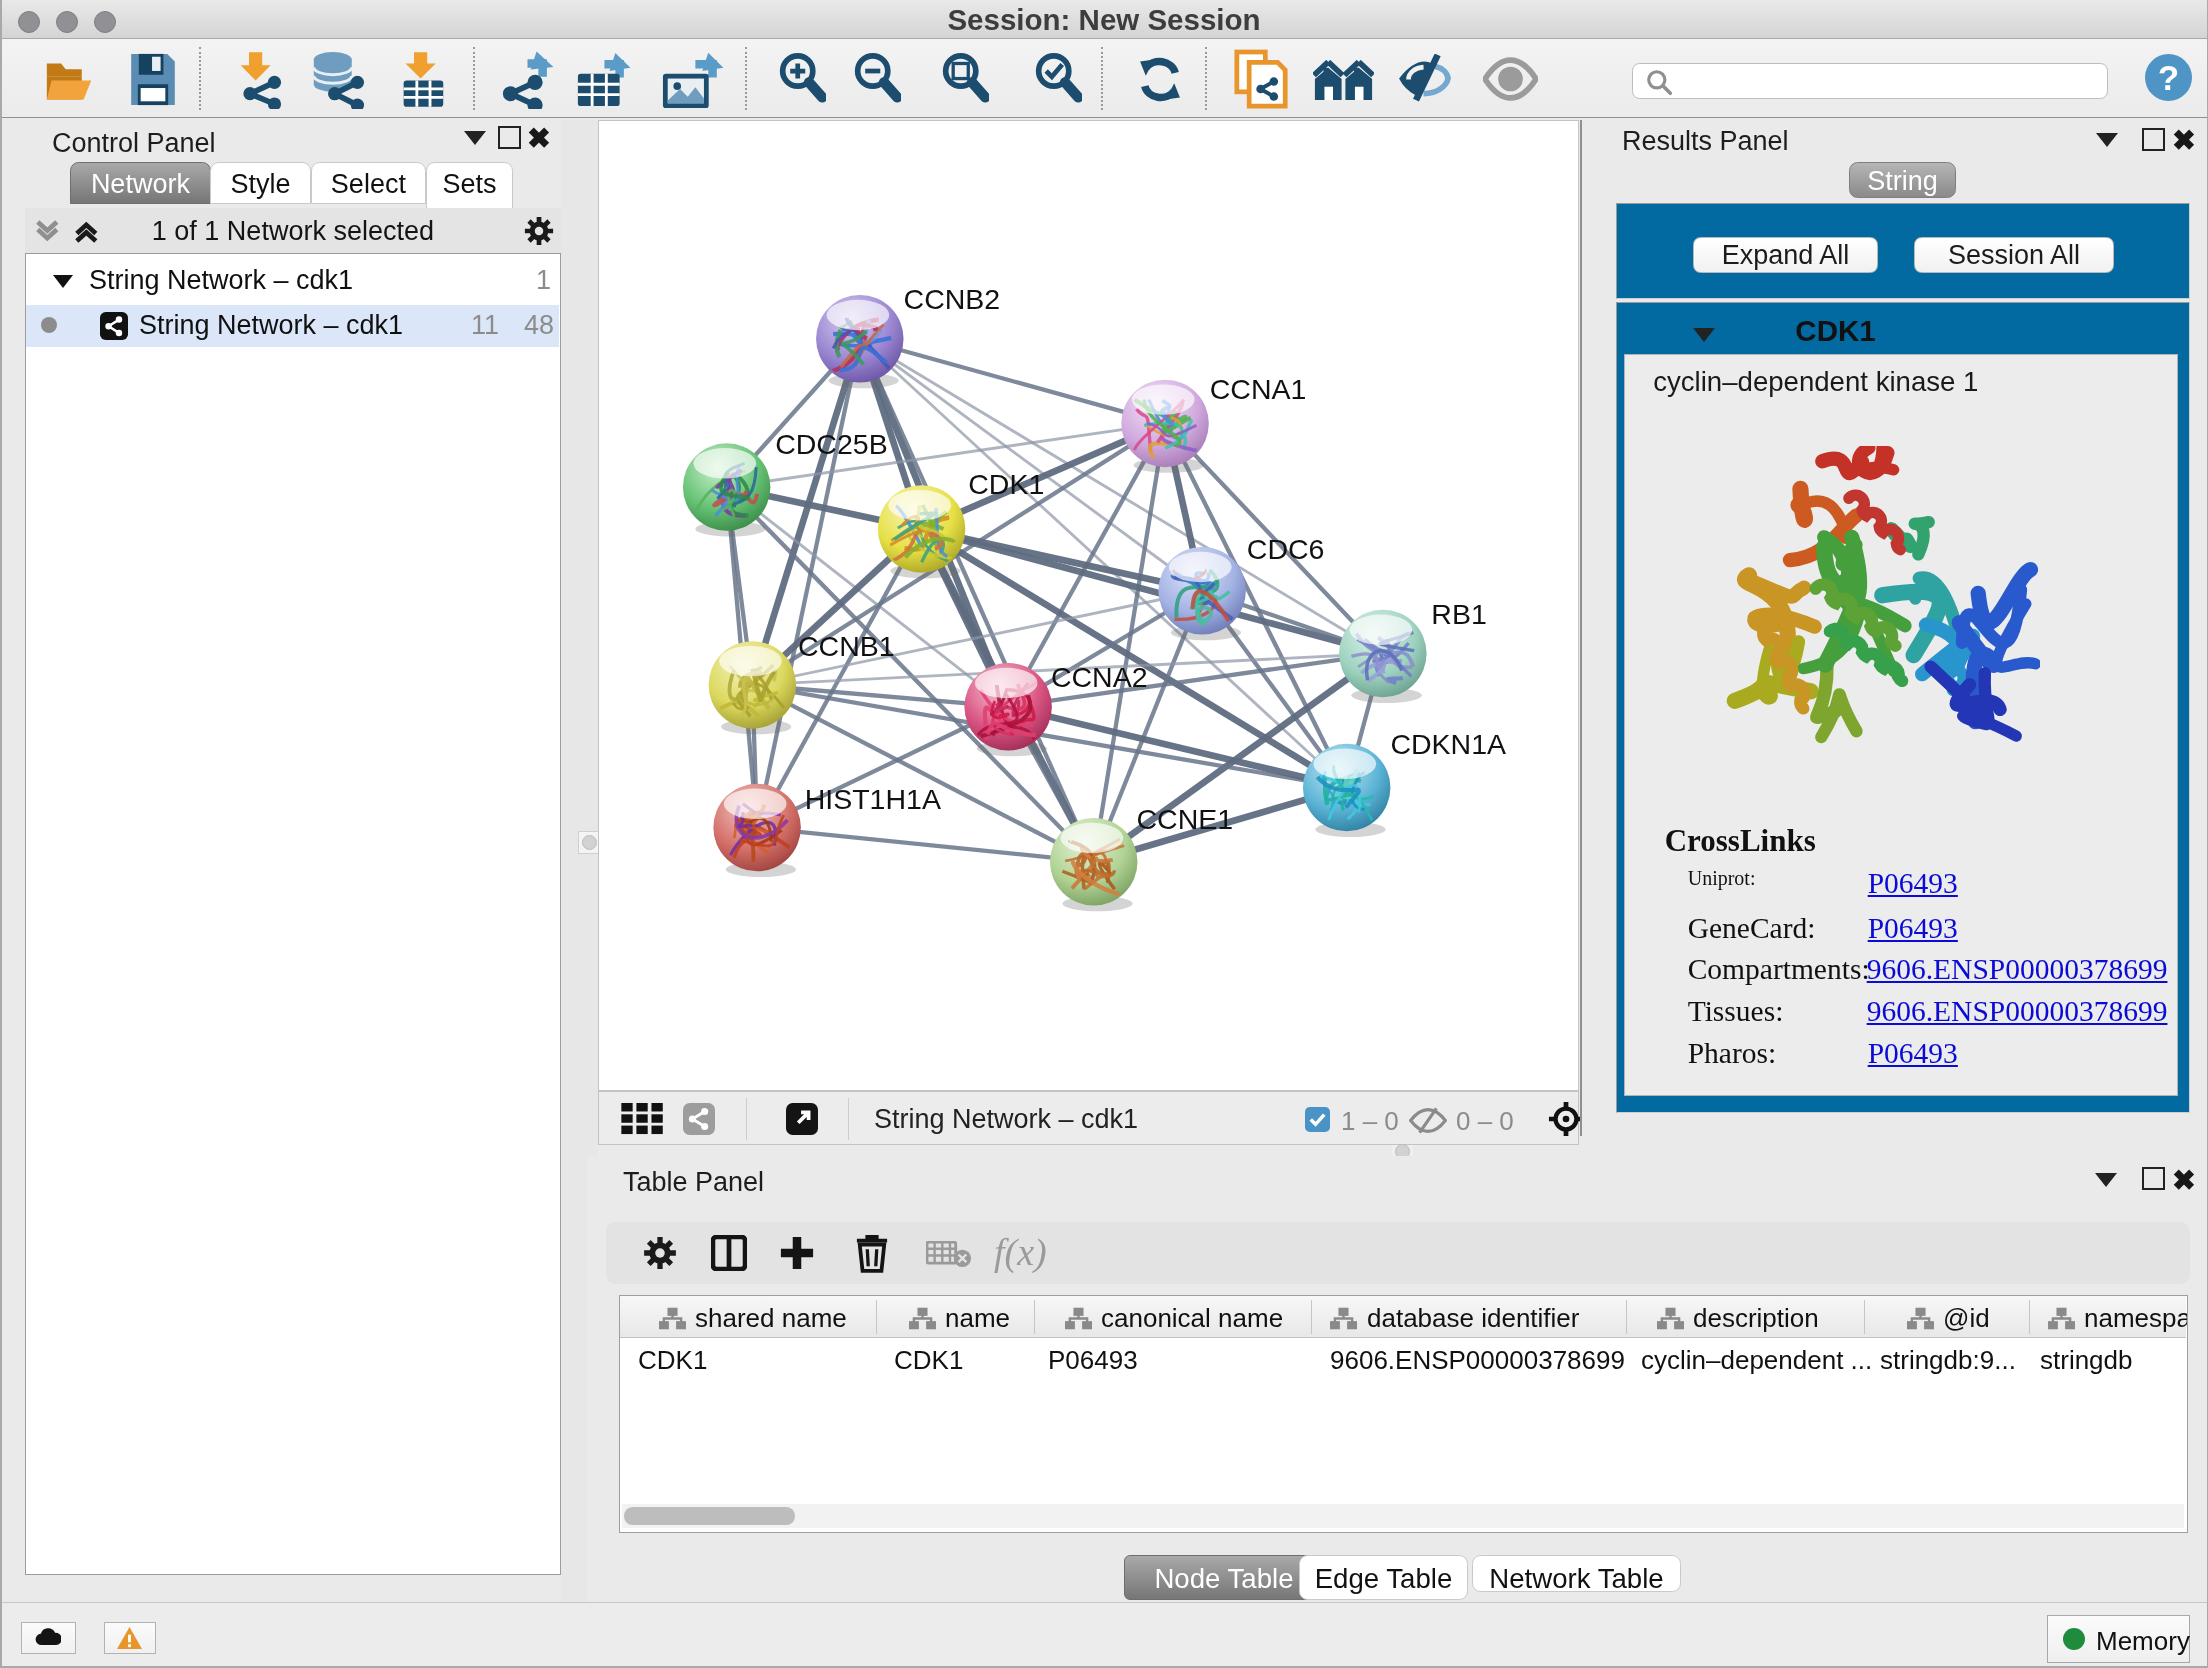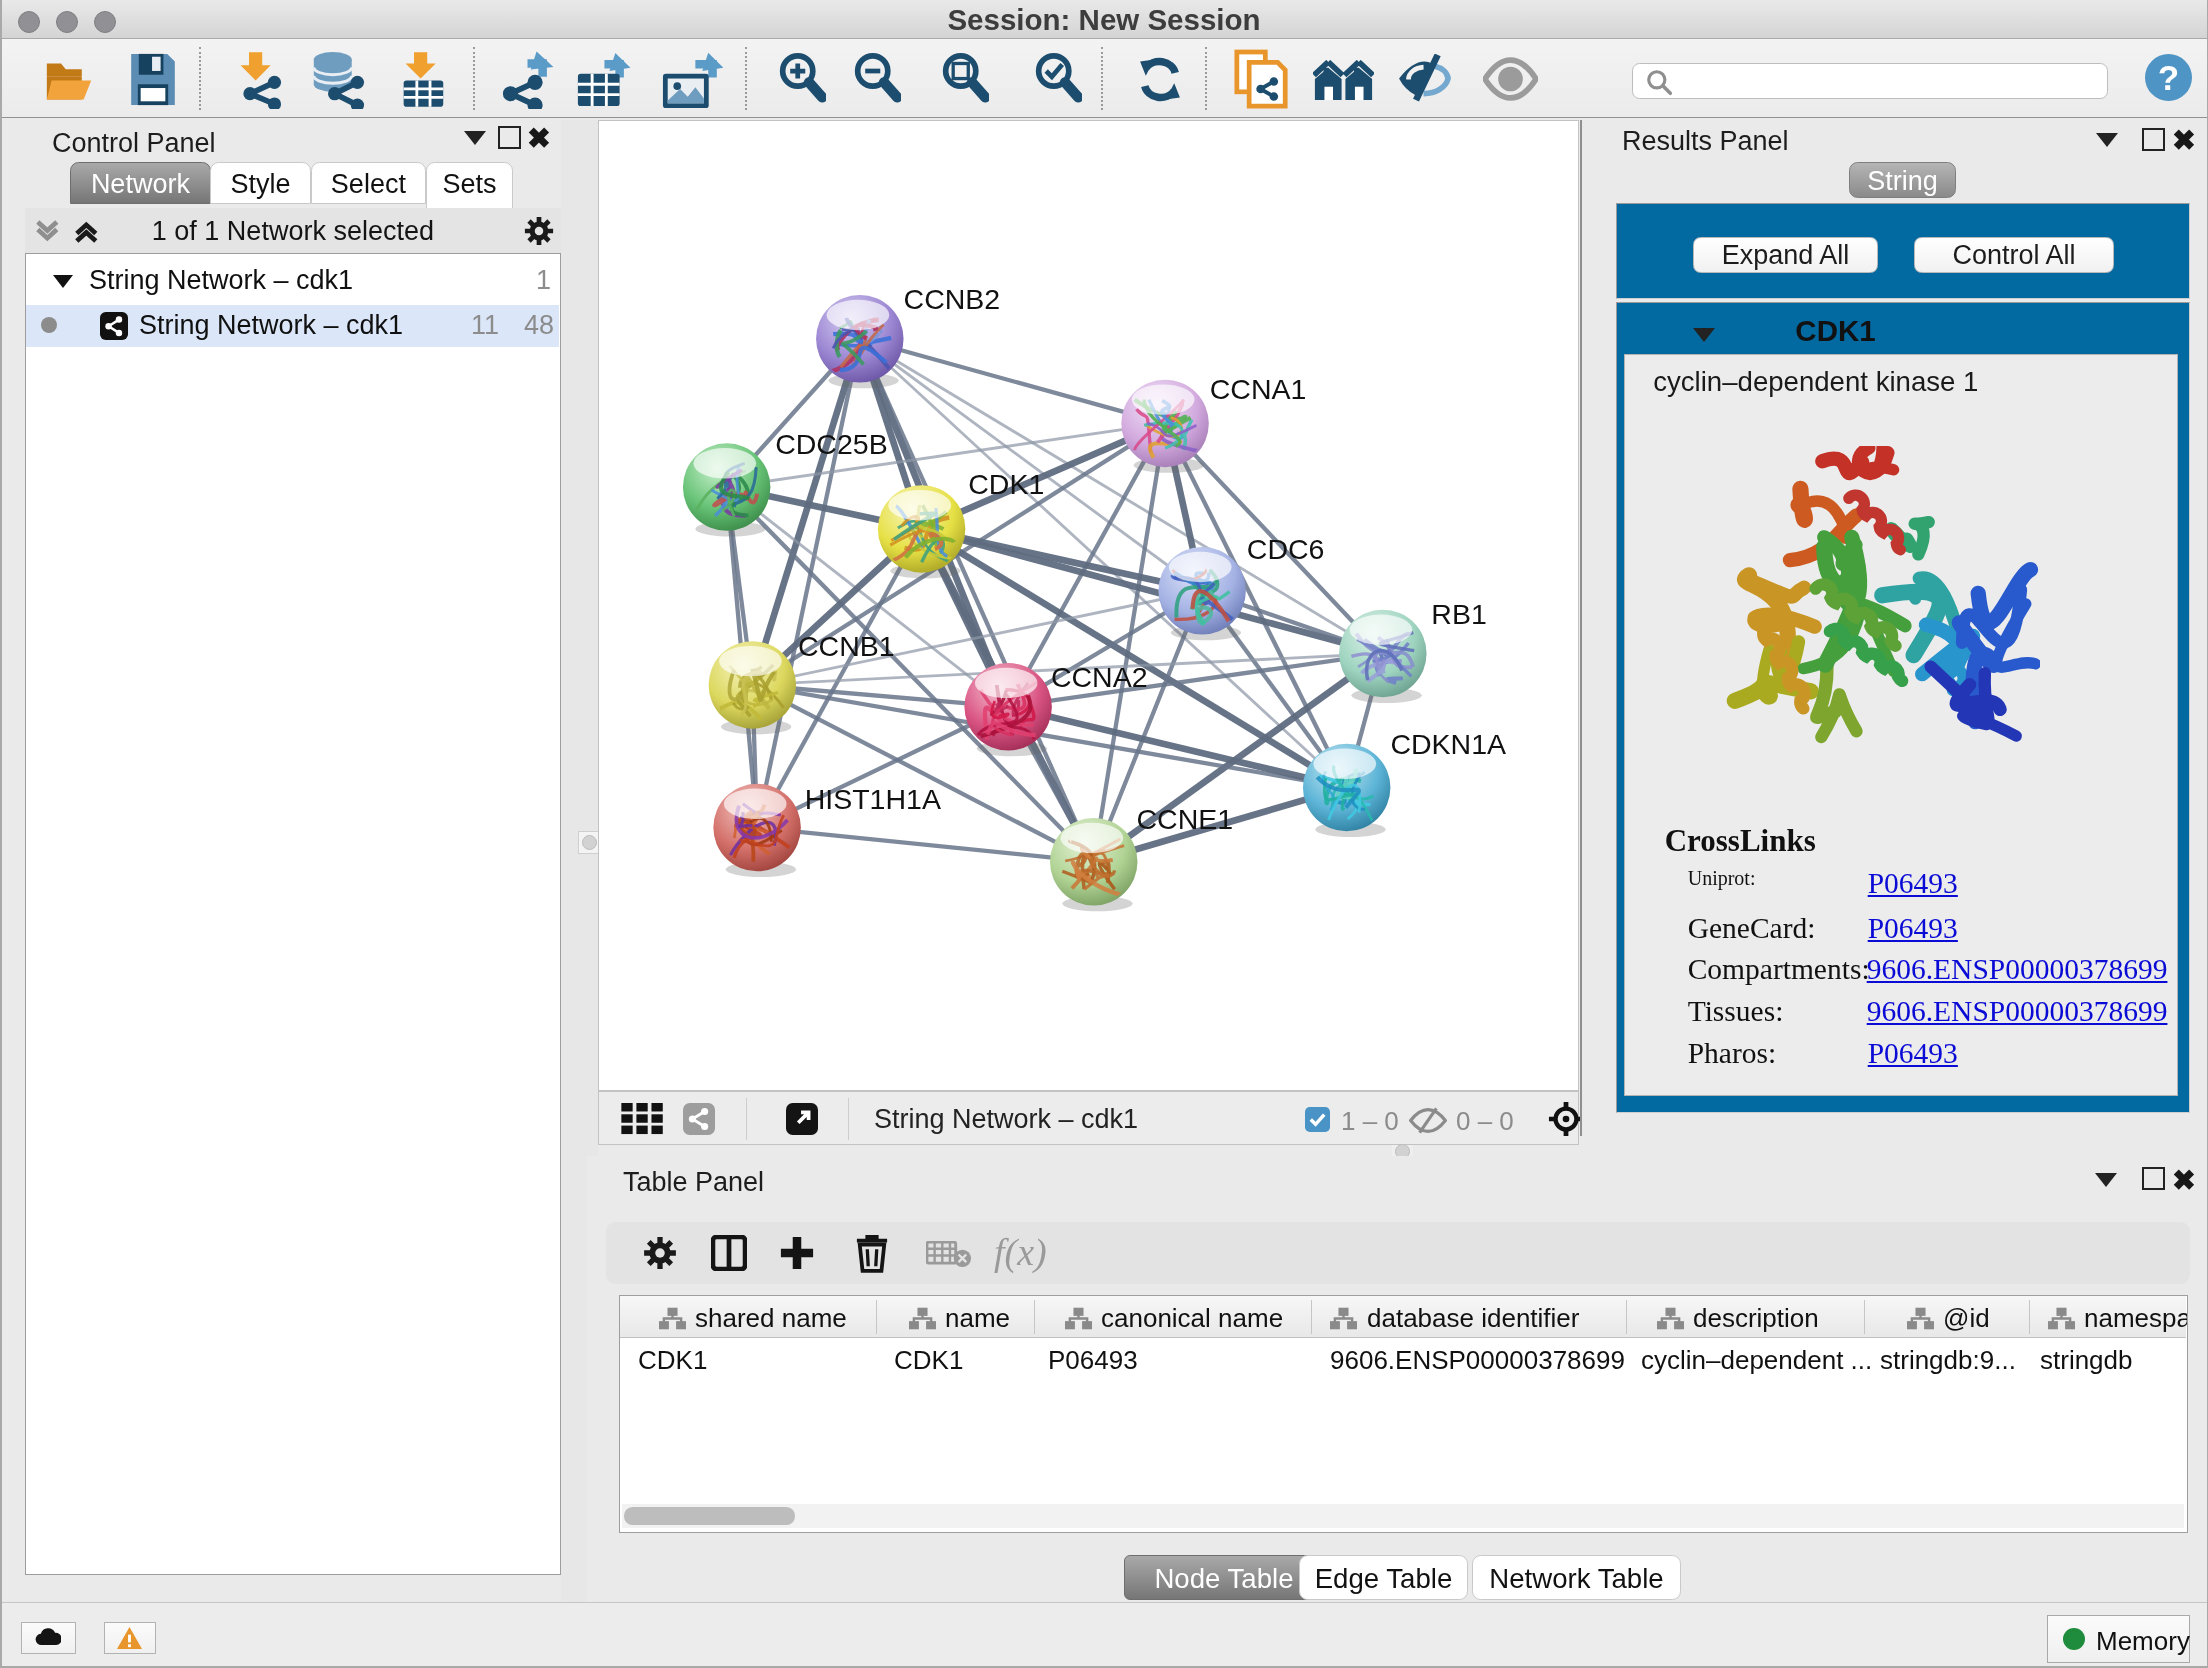--- a/index.html
+++ b/index.html
@@ -646,21 +646,21 @@
 <div class="abs" style="left:1395px;top:1144px;width:13.3px;height:13.3px;border-radius:50%;background:#d2d2d2;border:1px solid #bdbdbd"></div>
 
 <div class="abs" style="left:1580px;top:120px;width:629px;height:1016px;background:#eaeaea;border-left:2.9px solid #8f8f8f;box-sizing:border-box">
 <div class="abs" style="left:40px;top:5.7px;font-size:27px;color:#1d1d1d">Results Panel</div>
 <div class="abs" style="left:514px;top:13.3px;width:0;height:0;border-left:11.4px solid transparent;border-right:11.4px solid transparent;border-top:14.3px solid #222"></div>
 <div class="abs" style="left:560px;top:7.6px;width:19px;height:19px;border:2.9px solid #222"></div>
 <div class="abs" style="left:590px;top:3.8px;font-size:28.5px;font-weight:bold;color:#181818">✖</div>
 <div class="abs" style="left:267px;top:42px;width:107px;height:36px;border-radius:8.6px;background:linear-gradient(#b5b5b5,#8a8a8a);border:1px solid #7f7f7f;color:#fff;font-size:27px;text-align:center;line-height:36px;box-sizing:border-box">String</div>
 <div class="abs sunk" style="left:34px;top:83px;width:574px;height:96px;box-sizing:border-box">
   <div class="abs btn" style="left:76px;top:33px;width:185px;height:36px;font-size:27px;line-height:34px;box-sizing:border-box">Expand All</div>
-  <div class="abs btn" style="left:297px;top:33px;width:200px;height:36px;font-size:27px;line-height:34px;box-sizing:border-box">Control All</div>
+  <div class="abs btn" style="left:297px;top:33px;width:200px;height:36px;font-size:27px;line-height:34px;box-sizing:border-box">Session All</div>
 </div>
 <div class="abs sunk" style="left:34px;top:182px;width:574px;height:811px;box-sizing:border-box">
   <div class="abs" style="left:76px;top:25px;width:0;height:0;border-left:11.4px solid transparent;border-right:11.4px solid transparent;border-top:14.3px solid #222"></div>
   <div class="abs" style="left:114px;top:11.4px;width:209px;text-align:center;font-size:29.5px;font-weight:bold;color:#111">CDK1</div>
   <div class="abs" style="left:6.7px;top:51px;width:554px;height:742px;background:#ececec;border:1.9px solid #b3b3b3;box-sizing:border-box">
     <div class="abs" style="left:28.5px;top:11.4px;font-size:27.6px;color:#1a1a1a">cyclin–dependent kinase 1</div>
     <svg class="abs" style="left:48px;top:91px" width="367" height="310" viewBox="0 0 386 326">
 <g fill="none" stroke-linecap="round" opacity="0.96">
 <path d="M206 2 C177 17 214 51 226 7" stroke="#c22a20" stroke-width="14"></path>
 <path d="M157 16 C195 2 171 49 199 17" stroke="#c22a20" stroke-width="15"></path>
@@ -829,21 +829,21 @@
 <div class="abs" style="left:710px;top:49px;font-size:26px;color:#111">9606.ENSP00000378699</div>
 <div class="abs" style="left:1021px;top:49px;font-size:26px;color:#111">cyclin–dependent ...</div>
 <div class="abs" style="left:1260px;top:49px;font-size:26px;color:#111">stringdb:9...</div>
 <div class="abs" style="left:1420px;top:49px;font-size:26px;color:#111">stringdb</div>
   <div class="abs" style="left:1.9px;top:208px;width:1562px;height:24px;background:#f2f2f2">
         <div class="abs" style="left:1.9px;top:2.9px;width:171px;height:18px;background:#bdbdbd;border-radius:8.6px"></div>
       </div>
 </div>
 <div class="abs seltab" style="left:537px;top:399px;width:200px;height:45px;border-radius:6px;font-size:27.6px;line-height:45px;text-align:center;box-sizing:border-box">Node Table</div>
 <div class="abs whitetab" style="left:712px;top:399px;width:169px;height:45px;border-radius:8.6px;font-size:27.6px;line-height:45px;text-align:center;box-sizing:border-box">Edge Table</div>
-<div class="abs whitetab" style="left:885px;top:399px;width:209px;height:45px;border-radius:8.6px;font-size:27.6px;line-height:45px;text-align:center;box-sizing:border-box">Network Table</div>
+<div class="abs whitetab" style="left:885px;top:399px;width:209px;height:37px;border-radius:8.6px;font-size:27.6px;line-height:45px;text-align:center;box-sizing:border-box">Network Table</div>
 </div>
 
 <div class="abs" style="left:0;top:1602px;width:2208px;height:67px;background:#ececec;border-top:1.9px solid #c6c6c6;box-sizing:border-box">
 <div class="abs" style="left:21px;top:19px;width:55px;height:32px;background:linear-gradient(#fbfbfb,#f0f0f0);border:1.9px solid #b2b2b2;box-sizing:border-box">
   <svg class="abs" style="left:12.4px;top:4.8px" width="27" height="19" viewBox="0 0 28 20">
         <path d="M8 18 a6 6 0 0 1 -1 -12 a8 8 0 0 1 15 -1 a5.5 5.5 0 0 1 1 13 Z" fill="#141414"></path>
       </svg>
 </div>
 <div class="abs" style="left:104px;top:19px;width:52px;height:32px;background:linear-gradient(#fbfbfb,#f0f0f0);border:1.9px solid #b2b2b2;box-sizing:border-box">
   <svg class="abs" style="left:11.4px;top:2.9px" width="27" height="25" viewBox="0 0 28 26">

